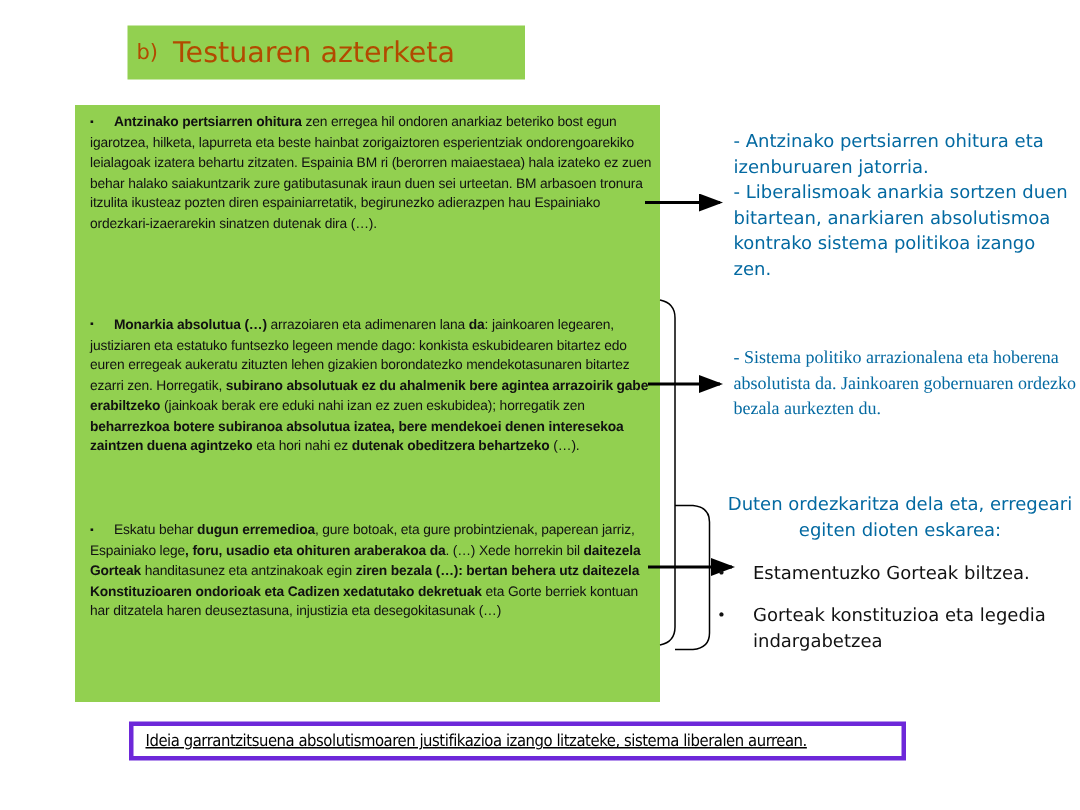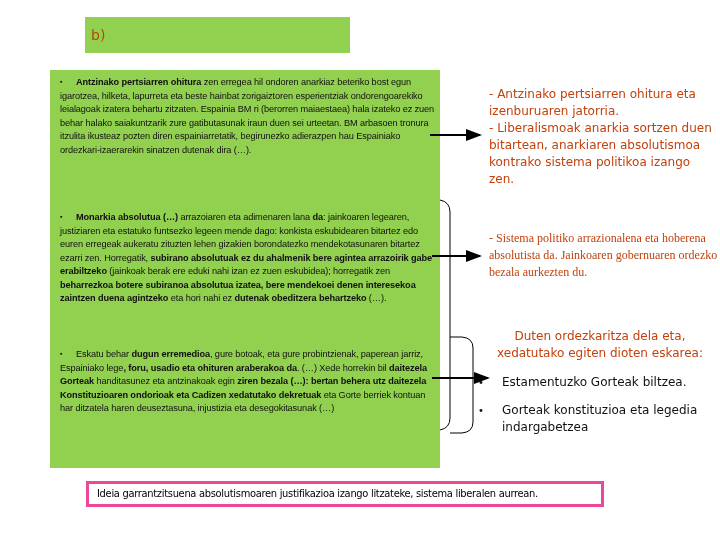--- a/index.html
+++ b/index.html
@@ -29,45 +29,47 @@
       letter-spacing: -0.1px;
     }
     .para .bul { display: inline-block; width: 16px; font-size: 7px; vertical-align: 1px; }
     .para b { font-weight: bold; }
     .p1 { top: 75px; }
     .p2 { top: 210px; }
     .p3 { top: 347px; }
     .note {
       position: absolute;
       font-family: "DejaVu Sans", sans-serif;
-      font-size: 12px; line-height: 17px; color: #c2410c;
+      font-size: 12px; line-height: 17px; color: #0369a1;
     }
     .n1 { left: 489px; top: 86px; width: 230px; }
     .n2 { left: 489px; top: 230px; width: 230px; font-family: Liberation Serif, serif; }
     .n3 { left: 480px; top: 328px; width: 240px; text-align: center; }
     .blist { position: absolute; left: 478px; width: 240px;
       font-family: "DejaVu Sans", sans-serif; font-size: 12px; line-height: 17px; color:#111; }
     .blist .dot { position: absolute; left: 0; top: 0; font-size: 10px; }
     .blist .txt { margin-left: 24px; display: block; }
     .b1 { top: 374px; }
     .b2 { top: 402px; }
     .conclusion {
       position: absolute; left: 86px; top: 481px; width: 504px; height: 20px;
-      border: 3px solid #ec4899; background: #fff;
+      border: 3px solid #6d28d9; background: #fff;
       font-family: "DejaVu Sans Condensed", "DejaVu Sans", sans-serif;
       font-size: 11px; line-height: 20px; padding-left: 8px;
       letter-spacing: -0.3px;
+      text-decoration: underline;
     }
     svg.overlay { position: absolute; left: 0; top: 0; }
   </style>
 </head>
 <body>
 
 <div class="title-bar">
   <span class="prefix">b)</span>
+  <span class="title">Testuaren azterketa</span>
 </div>
 
 <div class="green-panel"></div>
 
 <div class="para p1">
   <span class="bul">▪</span><b>Antzinako pertsiarren ohitura</b><span> zen erregea hil ondoren anarkiaz beteriko bost egun igarotzea, hilketa, lapurreta eta beste hainbat zorigaiztoren esperientziak ondorengoarekiko leialagoak izatera behartu zitzaten. Espainia BM ri (berorren maiaestaea) hala izateko ez zuen behar halako saiakuntzarik zure gatibutasunak iraun duen sei urteetan. BM arbasoen tronura itzulita ikusteaz pozten diren espainiarretatik, begirunezko adierazpen hau Espainiako ordezkari-izaerarekin sinatzen dutenak dira (…).</span>
 </div>
 
 <div class="para p2">
   <span class="bul">▪</span><b>Monarkia absolutua (…)</b><span> arrazoiaren eta adimenaren lana </span><b>da</b><span>: jainkoaren legearen, justiziaren eta estatuko funtsezko legeen mende dago: konkista eskubidearen bitartez edo euren erregeak aukeratu zituzten lehen gizakien borondatezko mendekotasunaren bitartez ezarri zen. Horregatik, </span><b>subirano absolutuak ez du ahalmenik bere agintea arrazoirik gabe erabiltzeko</b><span> (jainkoak berak ere eduki nahi izan ez zuen eskubidea); horregatik zen </span><b>beharrezkoa botere subiranoa absolutua izatea, bere mendekoei denen interesekoa zaintzen duena agintzeko</b><span> eta hori nahi ez </span><b>dutenak obeditzera behartzeko</b><span> (…).</span>
@@ -96,21 +98,21 @@
     <path d="M440,200 Q450,202 450,212 L450,418 Q450,428 440,430" fill="none" stroke="#000" stroke-width="1"></path>
   </g>
   <g>
     <path d="M450,337 L462,337 Q473,338 473,348 L473,422 Q473,432 462,433 L450,433" fill="none" stroke="#000" stroke-width="1"></path>
   </g>
 </svg>
 
 <div class="note n1" style="white-space:pre-line;">- Antzinako pertsiarren ohitura eta izenburuaren jatorria.
 - Liberalismoak anarkia sortzen duen bitartean, anarkiaren absolutismoa kontrako sistema politikoa izango zen.</div>
 <div class="note n2">- Sistema politiko arrazionalena eta hoberena absolutista da. Jainkoaren gobernuaren ordezko bezala aurkezten du.</div>
-<div class="note n3">Duten ordezkaritza dela eta, xedatutako egiten dioten eskarea:</div>
+<div class="note n3">Duten ordezkaritza dela eta, erregeari egiten dioten eskarea:</div>
 
 <div class="blist b1">
   <span class="dot">•</span>
   <span class="txt">Estamentuzko Gorteak biltzea.</span>
 </div>
 <div class="blist b2">
   <span class="dot">•</span>
   <span class="txt">Gorteak konstituzioa eta legedia indargabetzea</span>
 </div>
 

